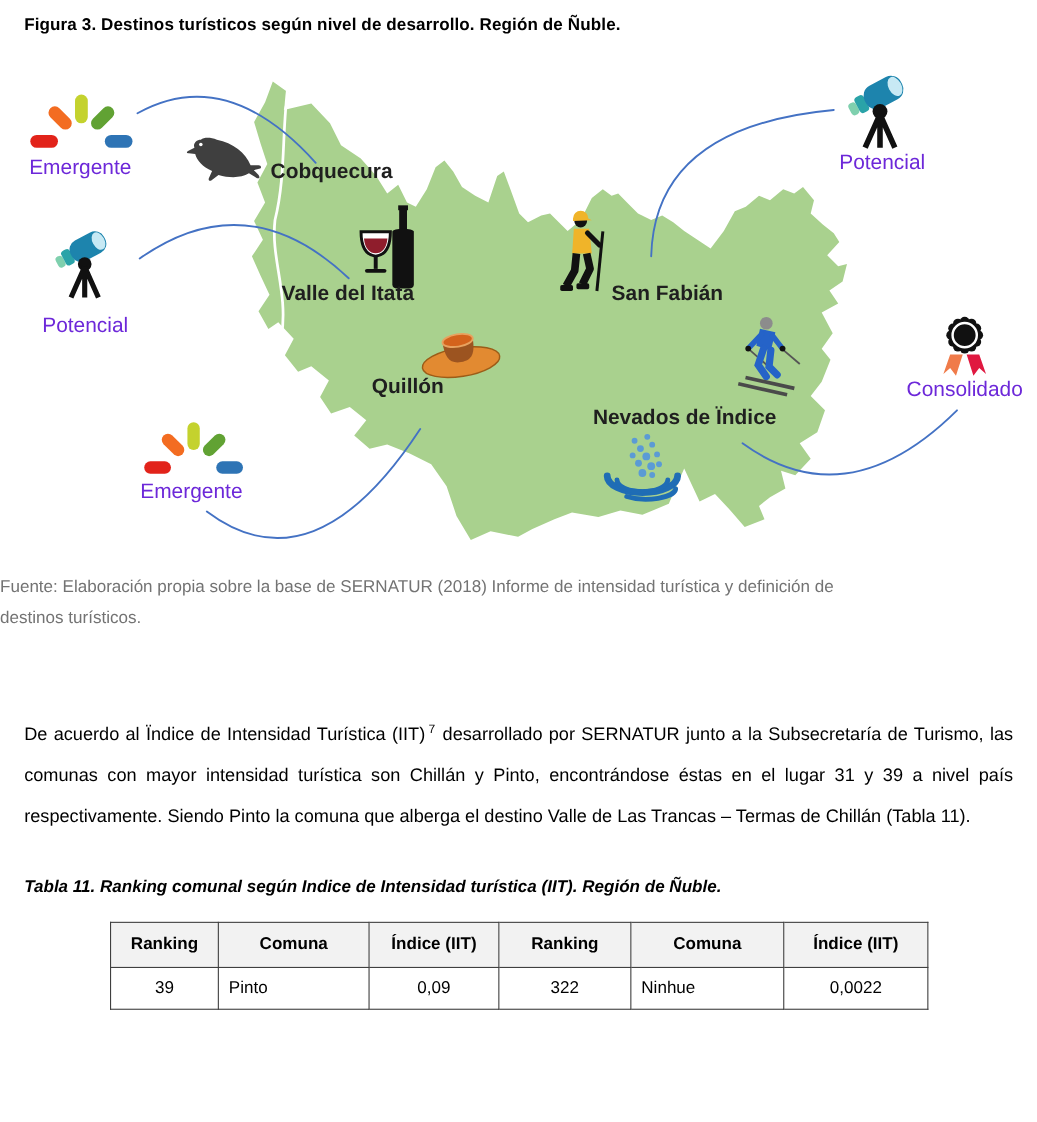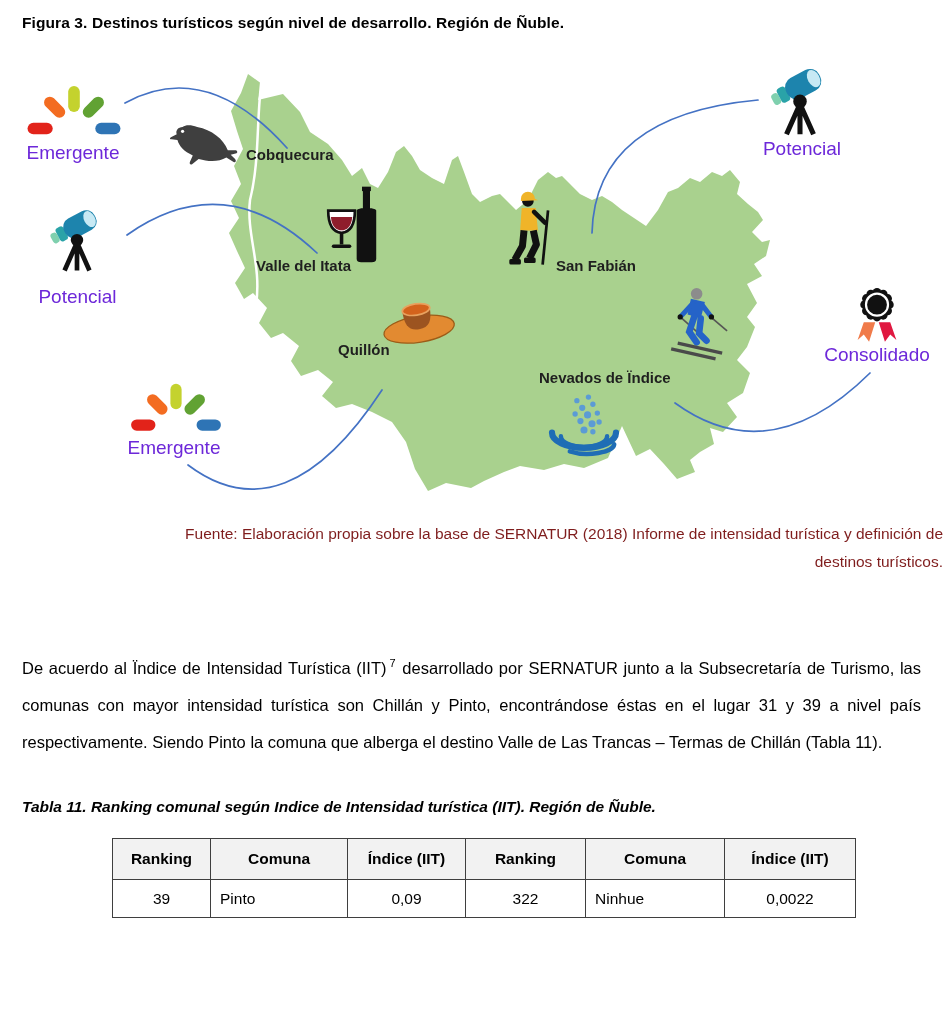--- a/index.html
+++ b/index.html
@@ -7,26 +7,26 @@
     width:943px;height:1020px;position:relative;background:#ffffff;
     font-family:"Liberation Sans",sans-serif;color:#000;overflow:hidden;
   }
   .abs{position:absolute;}
   .doc-title{top:14px;left:22px;font-size:15.5px;font-weight:bold;letter-spacing:.1px;}
   .figure-area{top:60px;left:0;width:943px;height:450px;}
   .map-svg{position:absolute;left:0;top:0;width:943px;height:450px;}
   .icon-box{position:absolute;}
   .icon-box svg{width:100%;height:100%;display:block;}
   .level-label{position:absolute;font-size:19px;color:#6d28d9;text-align:center;}
-  .dest-label{position:absolute;font-size:15px;font-weight:bold;color:#1f1f1f;white-space:nowrap;}
-  .fig-caption{top:520px;left:0;width:943px;text-align:right;font-size:15.5px;line-height:28px;color:#7f1d1d;}
+  .dest-label{position:absolute;font-size:19px;font-weight:bold;color:#1f1f1f;white-space:nowrap;}
+  .fig-caption{top:520px;left:0;width:943px;text-align:left;font-size:15.5px;line-height:28px;color:#737373;}
   .body-par{top:645px;left:22px;width:899px;font-size:16.5px;line-height:37px;text-align:justify;color:#000000;}
   .body-par sup{font-size:11px;vertical-align:super;margin-left:3px;margin-right:1px;}
   .table-title{top:798px;left:22px;font-size:15.5px;font-weight:bold;font-style:italic;}
-  table.iit{position:absolute;top:838px;left:112px;width:743px;border-collapse:collapse;table-layout:fixed;border-radius:16px;}
+  table.iit{position:absolute;top:838px;left:100px;width:743px;border-collapse:collapse;table-layout:fixed;border-radius:16px;}
   table.iit th,table.iit td{border:1.6px solid #3f3f3f;font-size:15.5px;text-align:center;padding:0 4px;overflow:hidden;white-space:nowrap;}
   table.iit th{background:#f2f2f2;font-weight:bold;height:40px;}
   table.iit td{height:37px;font-weight:normal;}
   table.iit td.lft{text-align:left;padding-left:9px;}
 </style>
 </head>
 <body>
 
 <div class="abs doc-title">Figura 3. Destinos turísticos según nivel de desarrollo. Región de Ñuble.</div>
 

